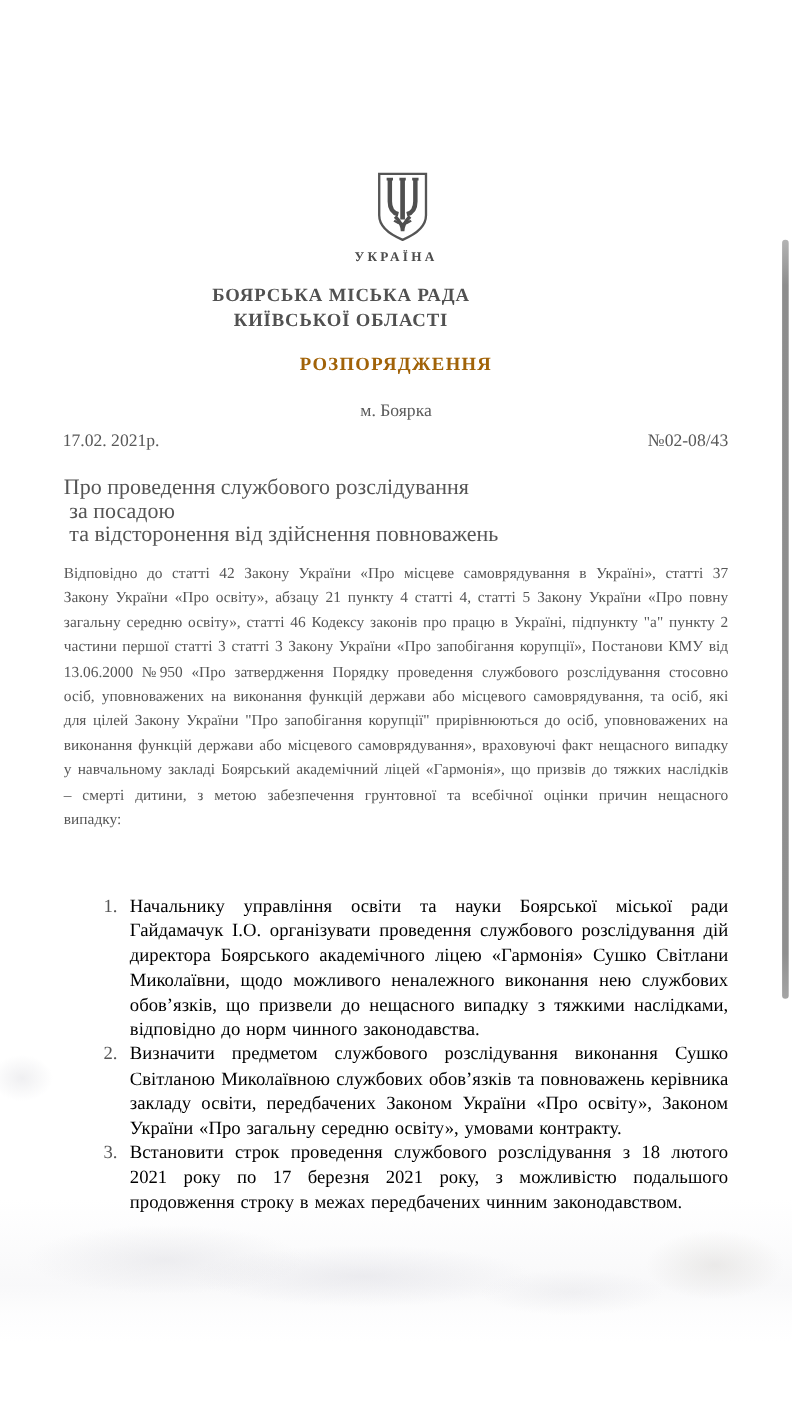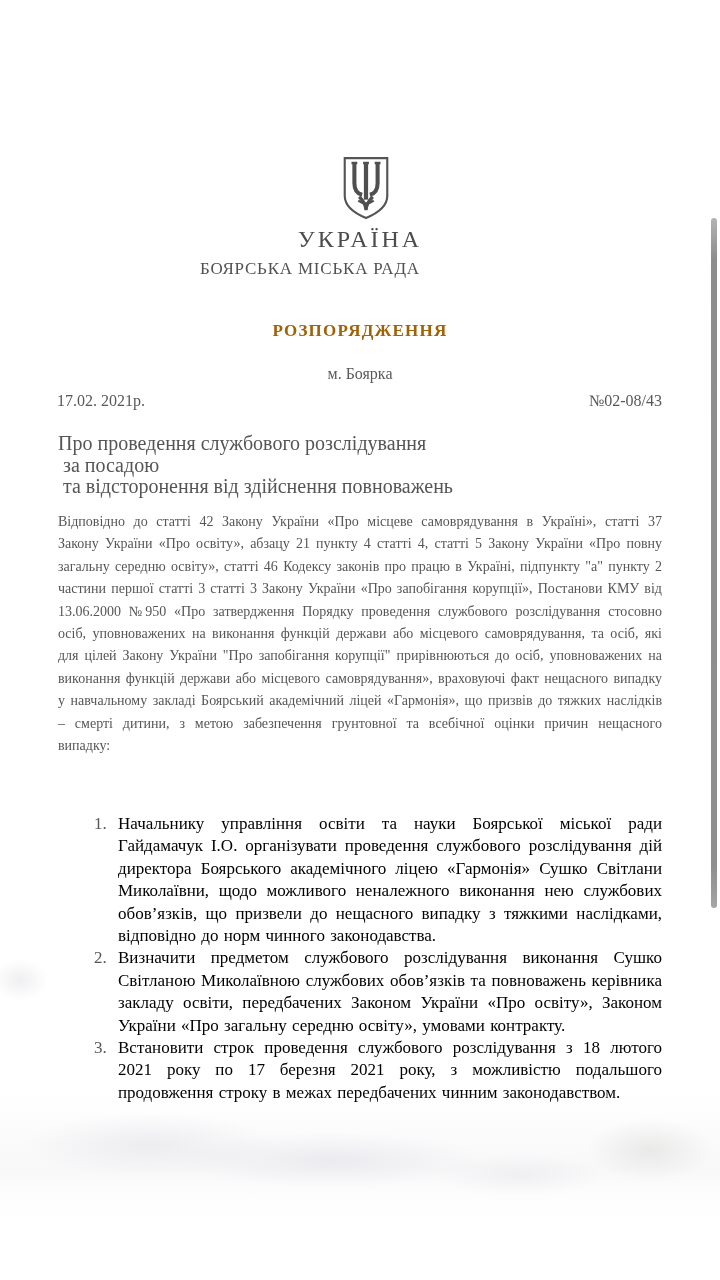--- a/index.html
+++ b/index.html
@@ -9,25 +9,25 @@
     background: #ffffff;
     font-family: "Liberation Serif", "DejaVu Serif", serif;
     color: #565656;
   }
   
   .emblem { position: absolute; left: 337px; top: 155px; width: 58px; height: 68px; }
   .emblem svg { width: 100%; height: 100%; }
   
   .country {
     position: absolute; top: 226px; left: 0; width: 720px; text-align: center;
-    font-size: 24px; letter-spacing: 3px; color: #4c4c4c; font-weight: 400;
+    font-size: 12px; letter-spacing: 3px; color: #4c4c4c; font-weight: 700;
   }
   .org {
     position: absolute; top: 258px; left: 0; width: 620px; text-align: center;
-    font-weight: normal; font-size: 17px; line-height: 22px; letter-spacing: 0.8px; color: #515151;
+    font-weight: bold; font-size: 17px; line-height: 22px; letter-spacing: 0.8px; color: #515151;
   }
   .doc-type {
     position: absolute; top: 321px; left: 0; width: 720px; text-align: center;
     font-weight: bold; font-size: 17px; letter-spacing: 1.2px; color: #a16207;
   }
   .place {
     position: absolute; top: 365px; left: 0; width: 720px; text-align: center;
     font-size: 16px; color: #5a5a5a;
   }
   .date-row {
@@ -89,20 +89,21 @@
       <path d="M23 43 Q30 50 30 57 Q30 50 37 43" stroke="#4f4f4f" stroke-width="3.4"></path>
       <path d="M15 8 H21 M27 8 H33 M39 8 H45" stroke="#4f4f4f" stroke-width="2.6"></path>
       <path d="M22 47 Q30 53 38 47" stroke="#4f4f4f" stroke-width="2.2"></path>
     </svg>
   </div>
 
   <div class="country">УКРАЇНА</div>
 
   <div class="org">
     <div>БОЯРСЬКА МІСЬКА РАДА</div>
+    <div>КИЇВСЬКОЇ ОБЛАСТІ</div>
   </div>
 
   <div class="doc-type">РОЗПОРЯДЖЕННЯ</div>
 
   <div class="place">м. Боярка</div>
 
   <div class="date-row">
     <span>17.02. 2021р.</span>
     <span>№02-08/43</span>
   </div>

